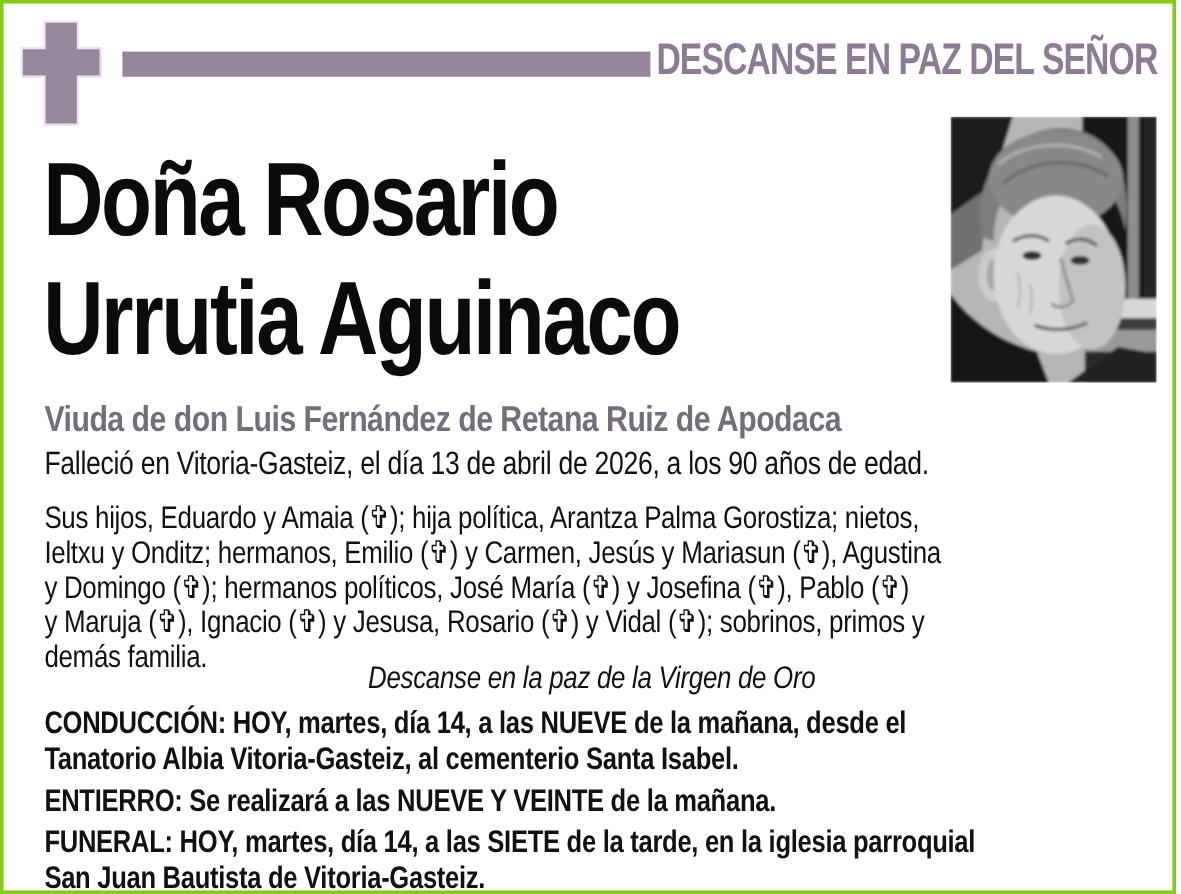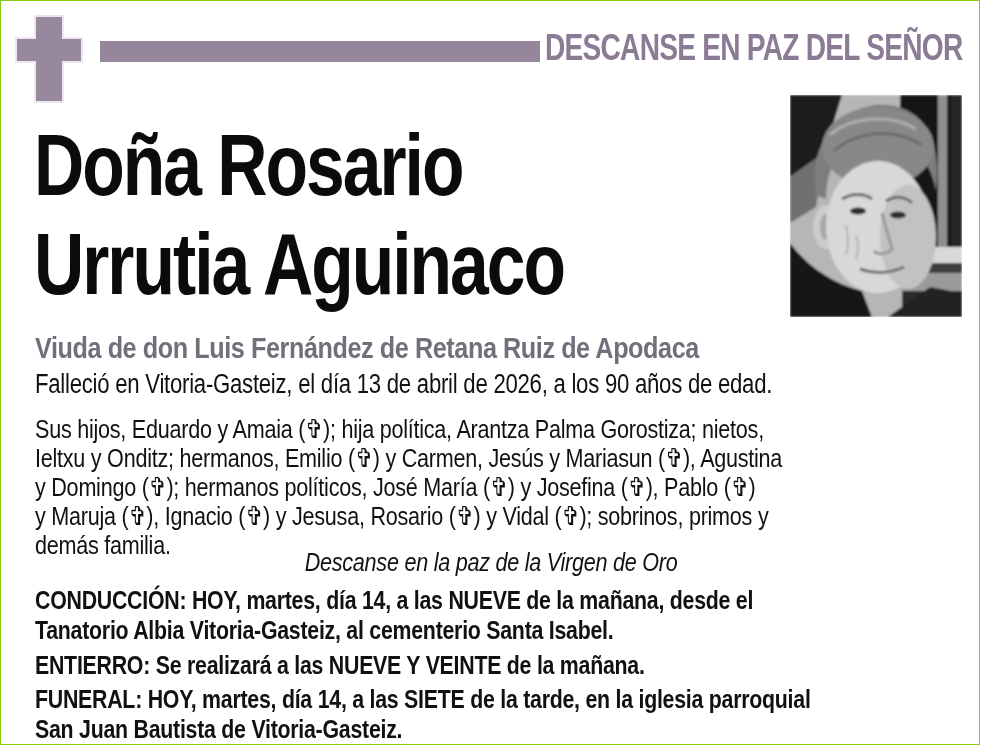--- a/index.html
+++ b/index.html
@@ -1,20 +1,20 @@
 <!DOCTYPE html>
 <html><head>
 <meta charset="utf-8">
 <style>
   html,body{margin:0;padding:0;background:#ffffff;}
   .sheet{
     position:relative;
     width:980px;height:745px;
     box-sizing:border-box;
-    border:1px solid #84cc16;
+    border:3px solid #84cc16;
     background:#fff;
     overflow:hidden;
     font-family:"Liberation Sans","DejaVu Sans",sans-serif;
     color:#111;
   }
   .cross-icon{position:absolute;left:13px;top:13px;}
   .header-rule{position:absolute;left:99px;top:40px;width:440px;height:21px;background:#96869C;}
   .rip-heading{
     position:absolute;left:544px;top:26px;
     font-size:37px;font-weight:bold;letter-spacing:-1px;

